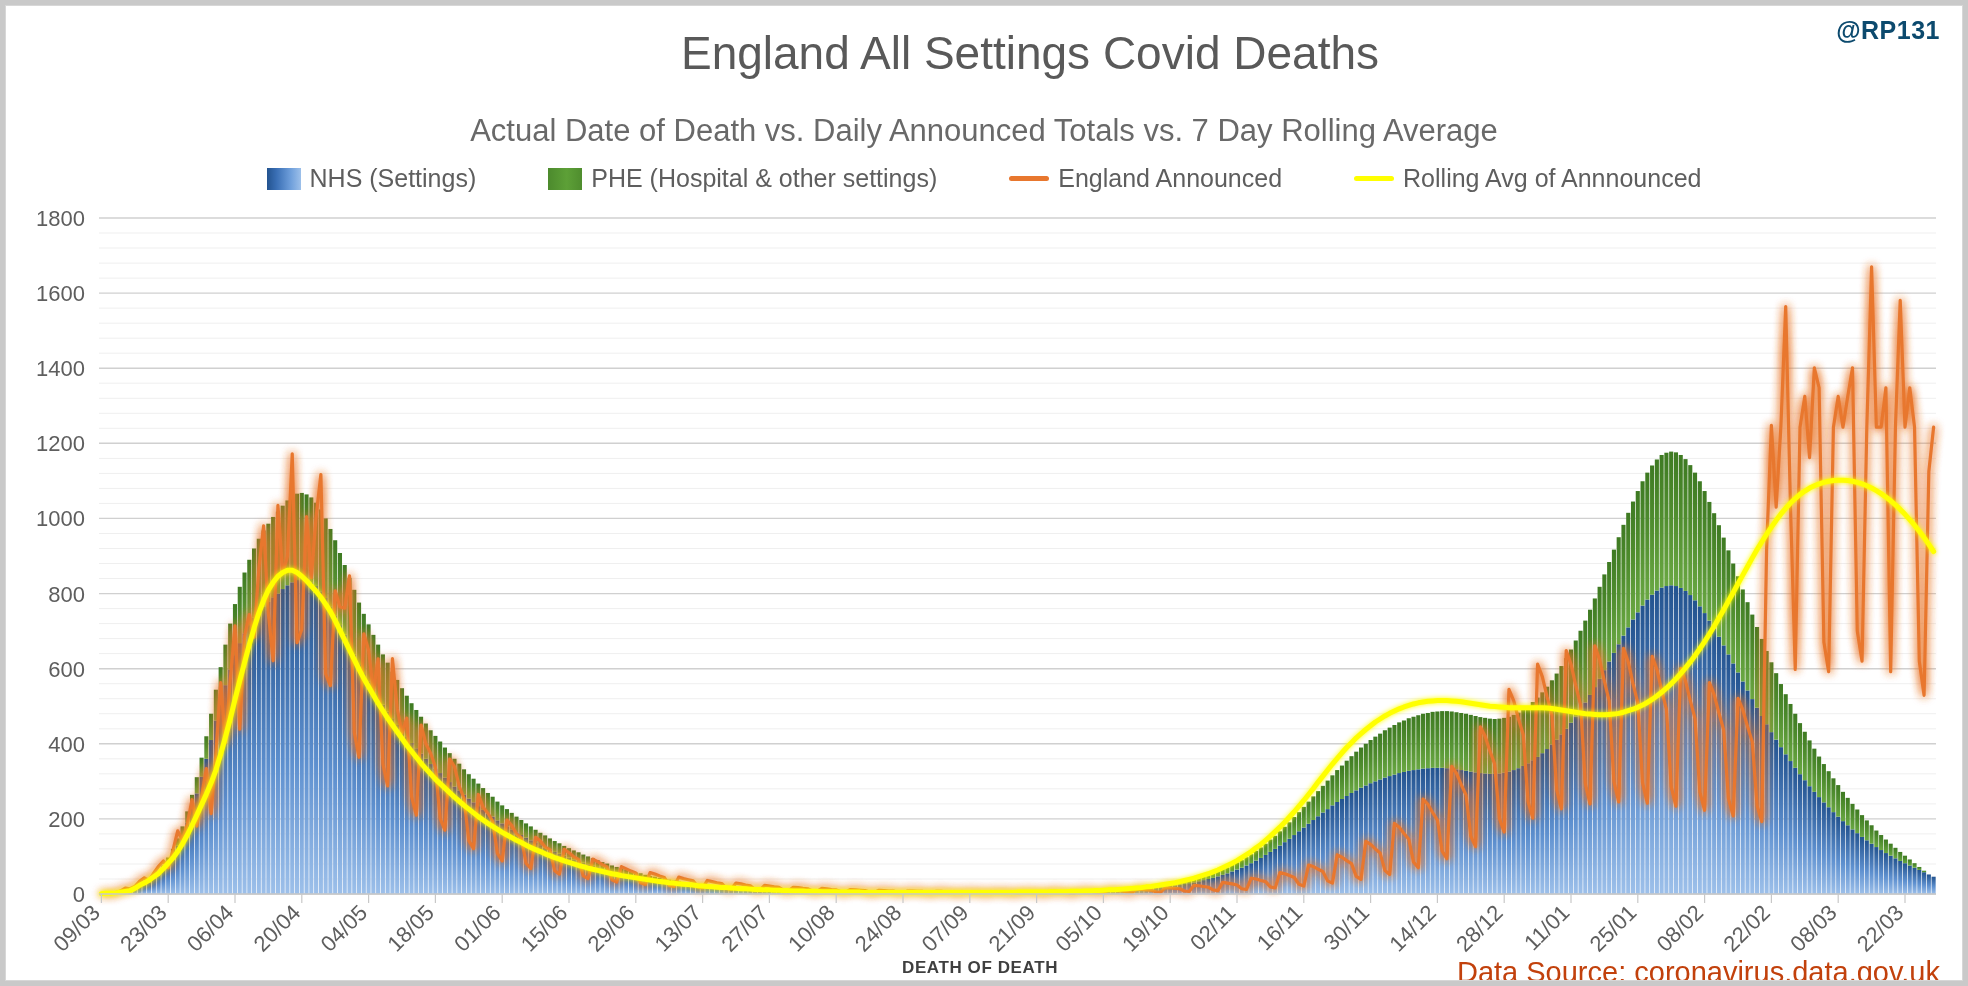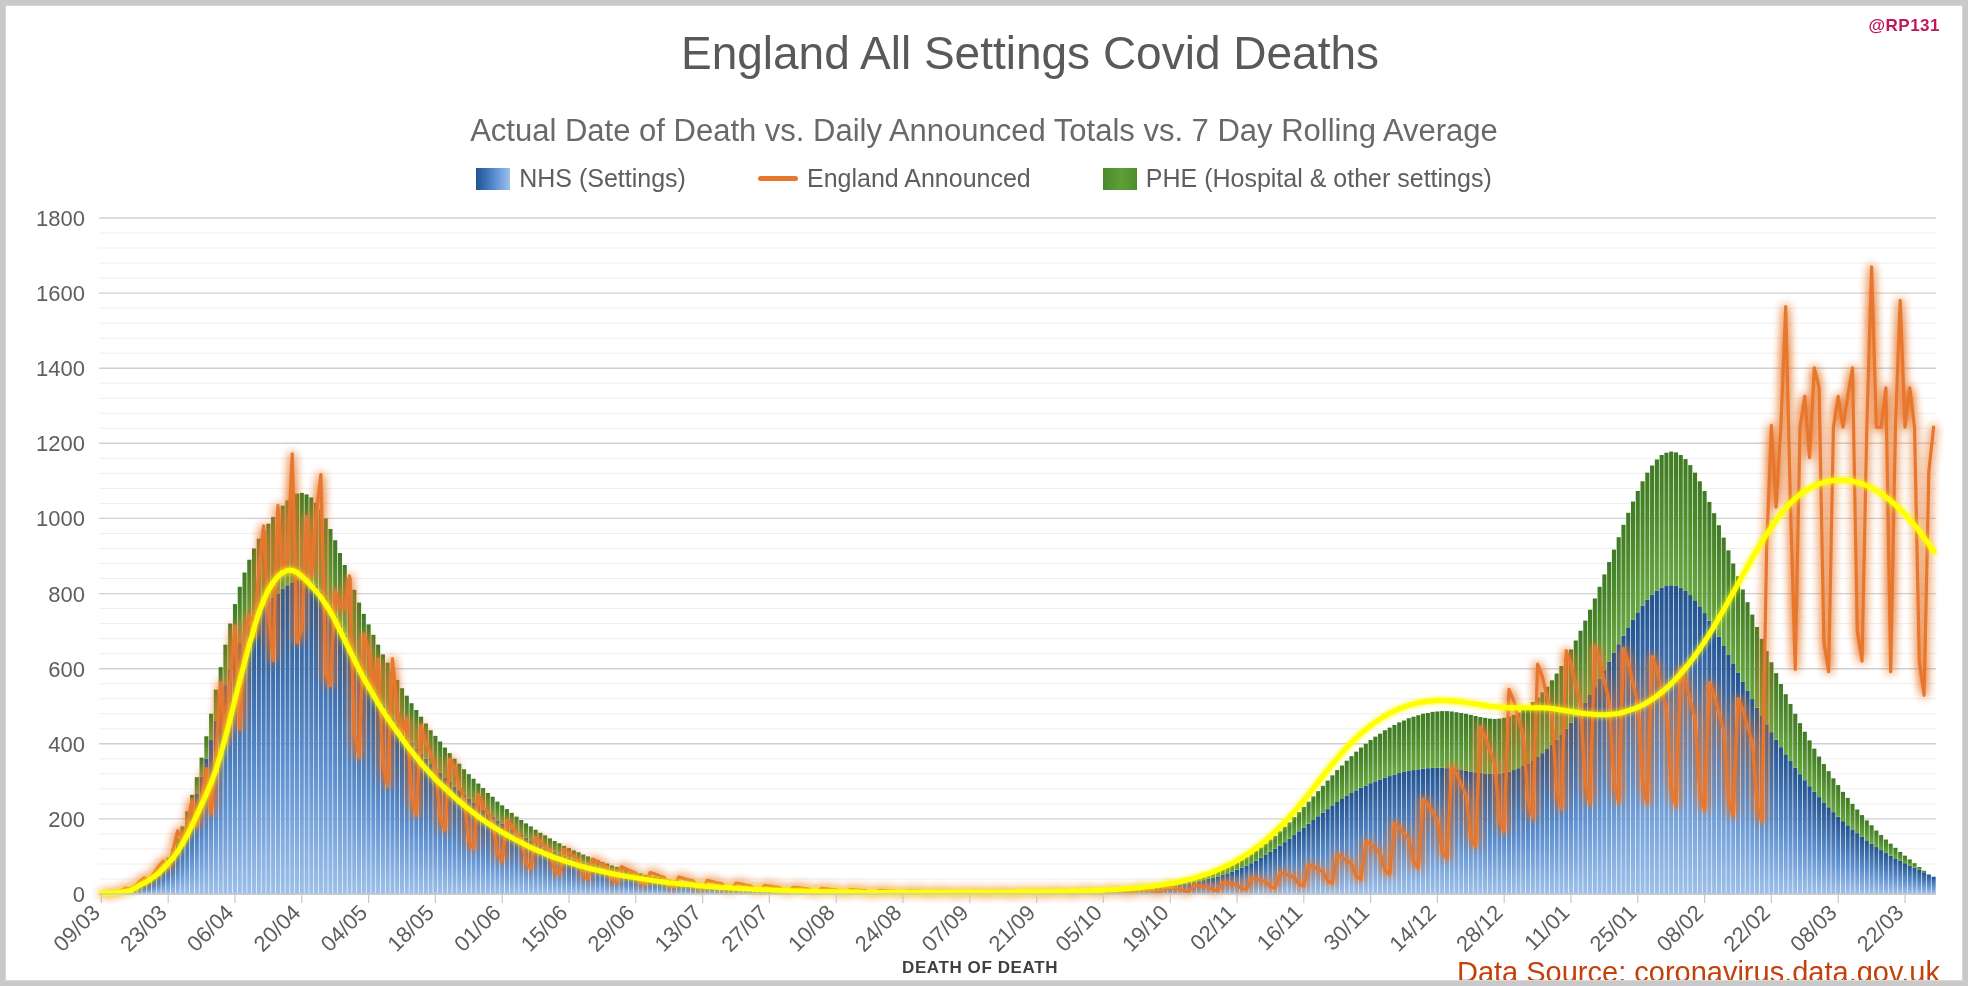--- a/index.html
+++ b/index.html
@@ -12,21 +12,21 @@
   #page{
     position:absolute;left:6px;top:6px;
     width:1956px;height:974px;
     background:#ffffff;
     box-shadow:0 0 0 1px #d7d7d7;
     overflow:hidden;
   }
   
   #handle{
     position:absolute;right:22px;top:10px;
-    font-size:17px;font-weight:bold;color:#be185d;
+    font-size:25px;font-weight:bold;color:#0c4a6e;
     letter-spacing:.5px;
   }
   #title{
     position:absolute;left:0;top:20px;width:100%;
     text-align:center;font-size:46px;color:#595959;
     letter-spacing:0px;
     padding-left:46px;
   }
   #subtitle{
     position:absolute;left:0;top:100px;width:100%;
@@ -66,26 +66,30 @@
   <div id="handle">@RP131</div>
   <div id="title">England All Settings Covid Deaths</div>
   <div id="subtitle">Actual Date of Death vs. Daily Announced Totals vs. 7 Day Rolling Average</div>
 
   <div id="legend">
     <div class="lg">
       <span class="sw blue"></span>
       <span class="lbl">NHS (Settings)</span>
     </div>
     <div class="lg">
+      <span class="sw green"></span>
+      <span class="lbl">PHE (Hospital &amp; other settings)</span>
+    </div>
+    <div class="lg">
       <span class="ln orange"></span>
       <span class="lbl">England Announced</span>
     </div>
     <div class="lg">
-      <span class="sw green"></span>
-      <span class="lbl">PHE (Hospital &amp; other settings)</span>
+      <span class="ln yellow"></span>
+      <span class="lbl">Rolling Avg of Annnounced</span>
     </div>
   </div>
 
   <div id="chartwrap">
       <svg width="1956" height="974">
         <defs>
           <linearGradient id="gblue" x1="0" y1="1" x2="0" y2="0">
             <stop offset="0%" stop-color="#9dc0ea"></stop>
             <stop offset="42%" stop-color="#5e90cf"></stop>
             <stop offset="100%" stop-color="#23538f"></stop>

